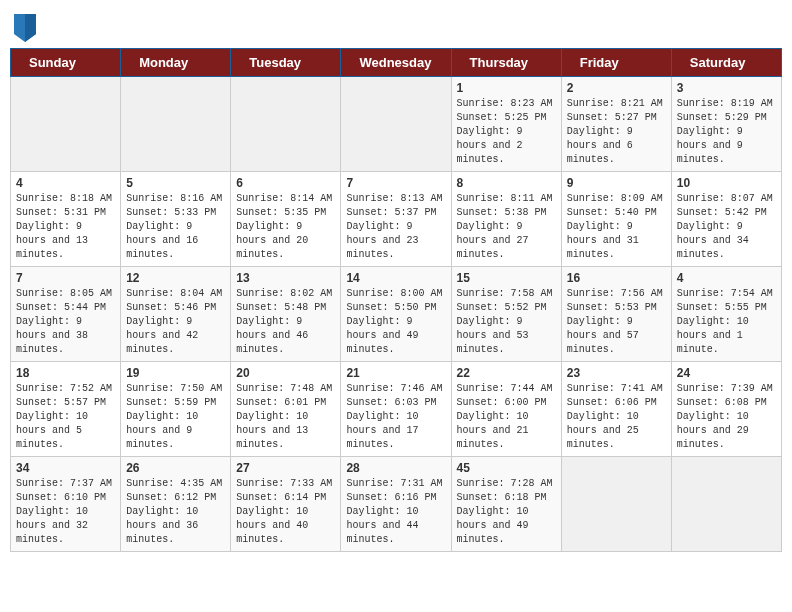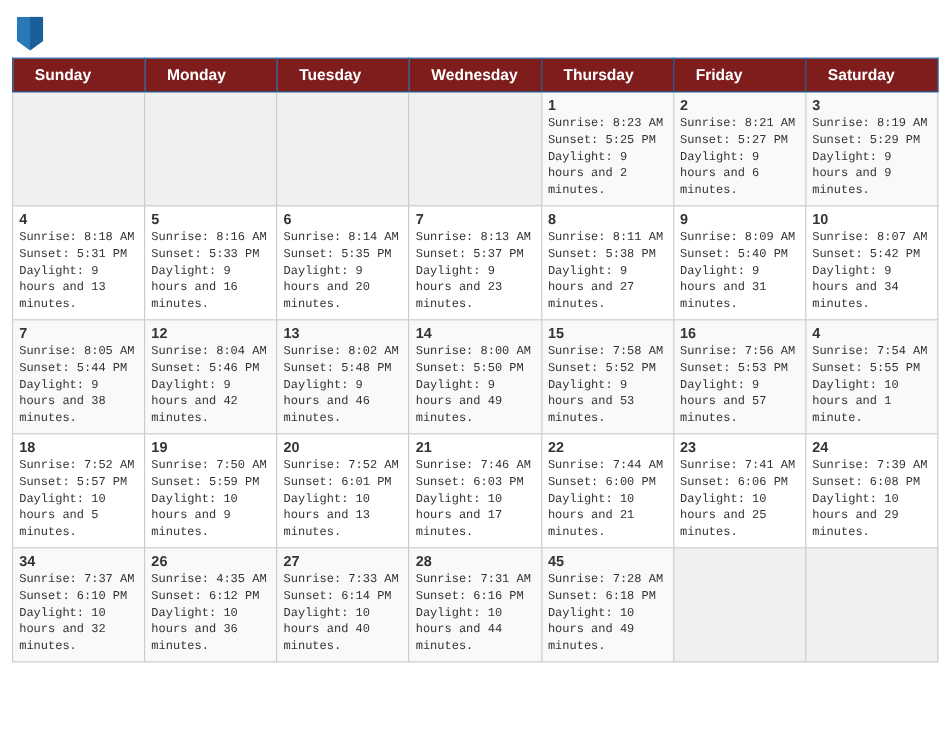--- a/index.html
+++ b/index.html
@@ -272,21 +272,21 @@
         </td>
         <td>
           <span class="day-number">19</span>
           <div class="day-info">Sunrise: 7:50 AM
 Sunset: 5:59 PM
 Daylight: 10 hours
 and 9 minutes.</div>
         </td>
         <td>
           <span class="day-number">20</span>
-          <div class="day-info">Sunrise: 7:52 AM
+          <div class="day-info">Sunrise: 7:48 AM
 Sunset: 6:01 PM
 Daylight: 10 hours
 and 13 minutes.</div>
         </td>
         <td>
           <span class="day-number">21</span>
           <div class="day-info">Sunrise: 7:46 AM
 Sunset: 6:03 PM
 Daylight: 10 hours
 and 17 minutes.</div>

